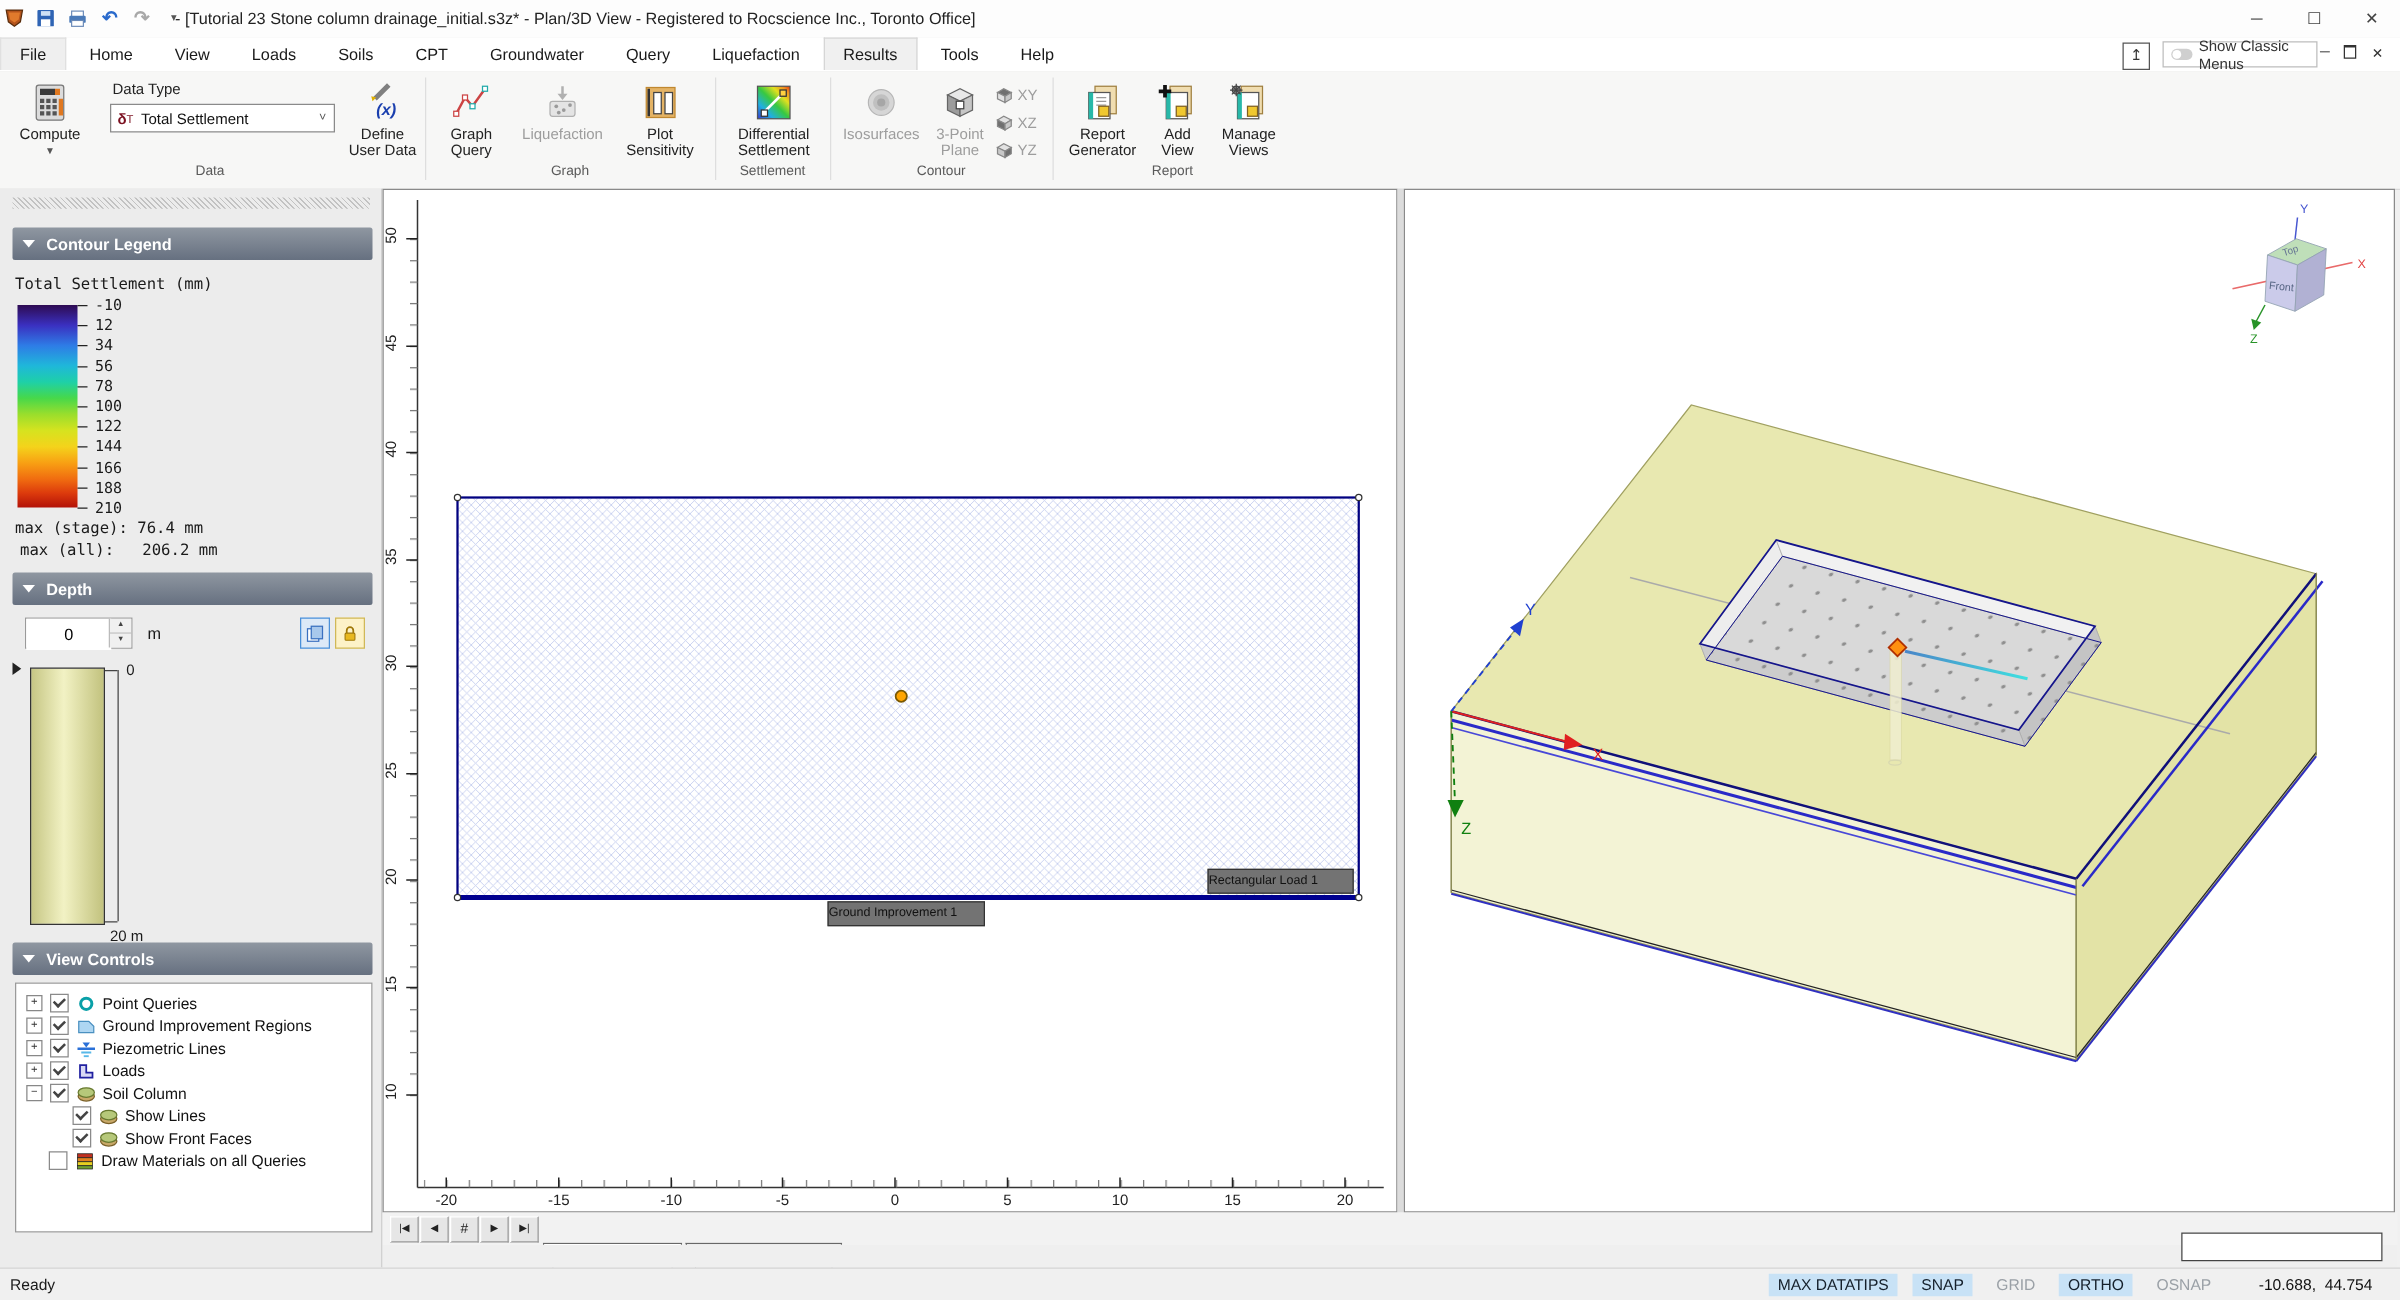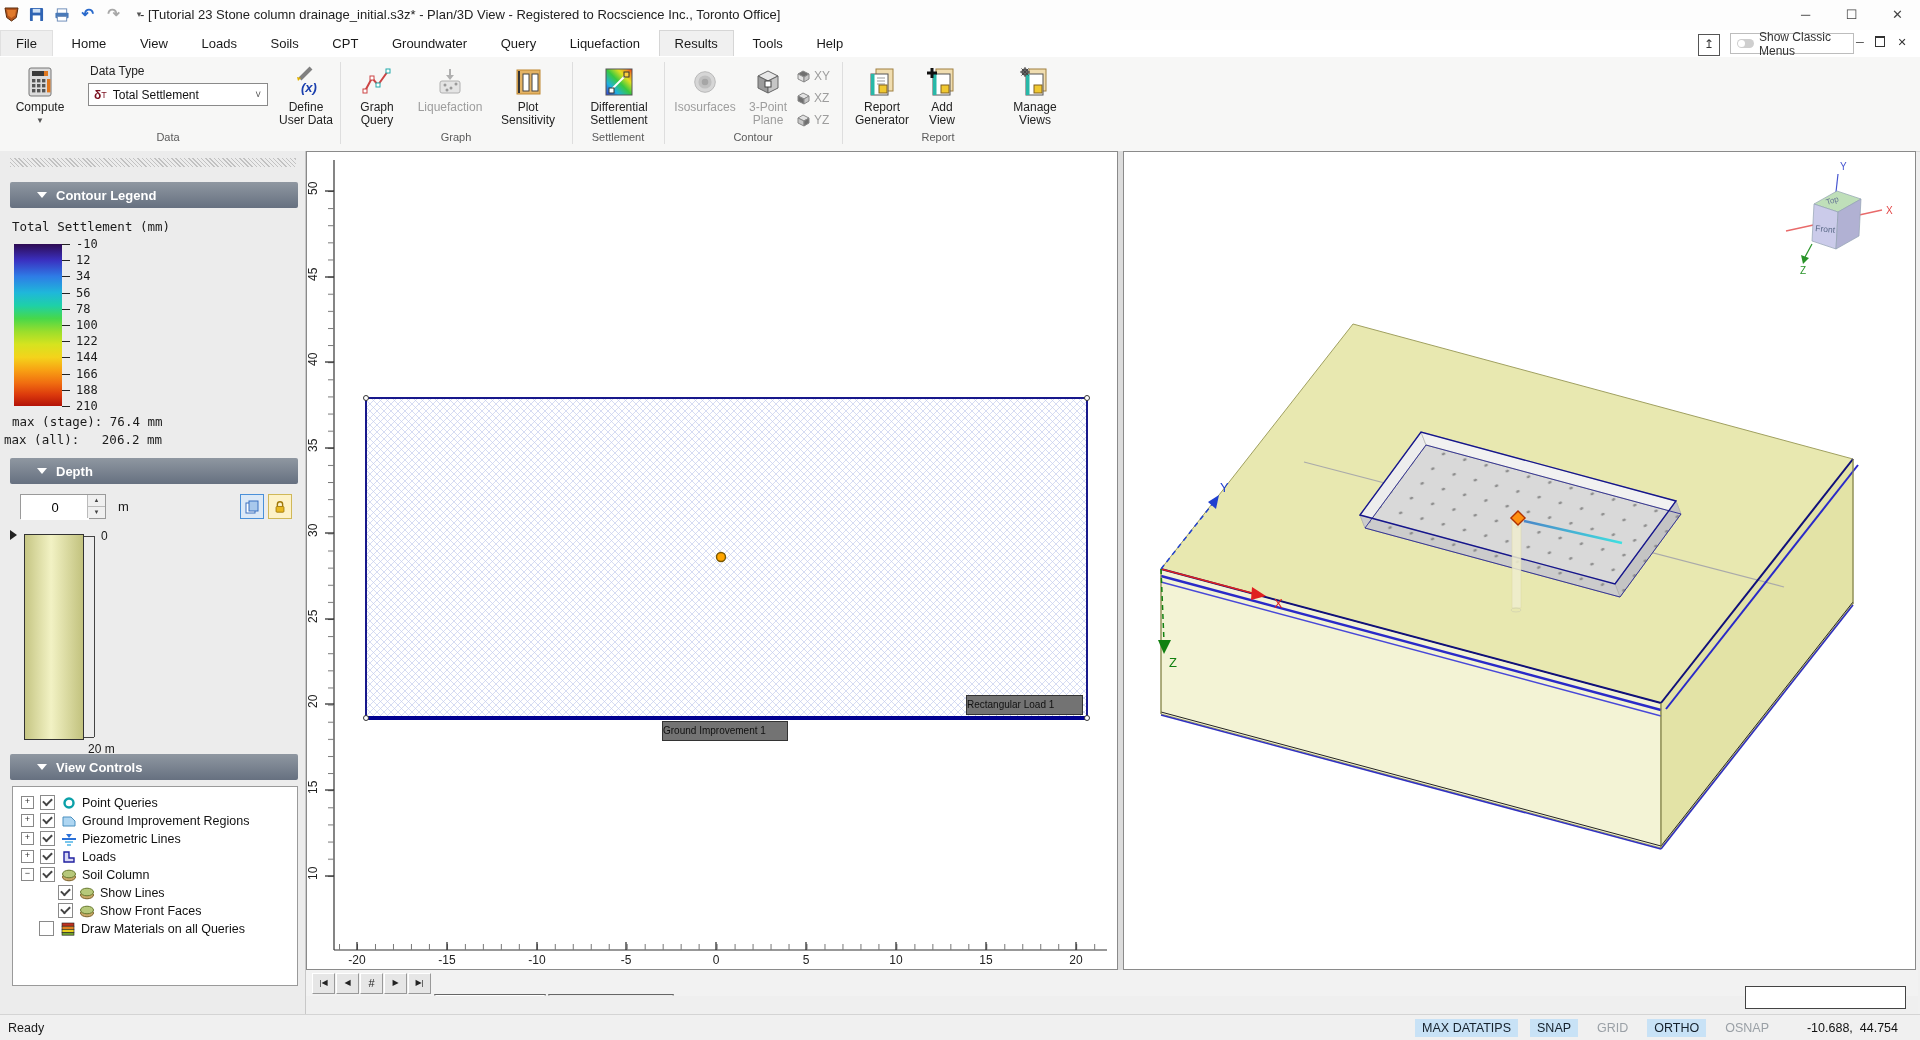--- a/index.html
+++ b/index.html
@@ -48,21 +48,21 @@
   #datatype-combo .val{margin-left:6px;color:#111;}
   #datatype-combo .chev{margin-left:auto;margin-right:6px;color:#555;font-size:10px;}
   .plane-row{display:flex;align-items:center;gap:3px;height:22px;font-size:12px;color:#9d9d9d;}
 
   
   #sidebar{left:0;top:151px;width:306px;height:863px;background:#ececec;border-right:1px solid #c8c8c8;box-sizing:border-box;}
   #grip{position:absolute;left:10px;top:7px;width:286px;height:9px;
     background:repeating-linear-gradient(45deg,#c2c2c2 0 1px,transparent 1px 3px);}
   .hdr{position:absolute;left:10px;width:288px;height:26px;border-radius:2px;
     background:linear-gradient(#8f97a1,#667080);color:#fff;font-weight:bold;font-size:13px;
-    display:flex;align-items:center;gap:9px;padding-left:27px;box-sizing:border-box;}
+    display:flex;align-items:center;gap:9px;padding-left:8px;box-sizing:border-box;}
   .tri-down{width:0;height:0;border-left:5px solid transparent;border-right:5px solid transparent;border-top:6px solid #fff;}
   .leg-tick{position:absolute;width:8px;height:1px;background:#222;}
   .leg-lab{position:absolute;left:76px;font-size:12px;}
   #legend-bar{position:absolute;left:14px;top:93px;width:48px;height:162px;
     background:linear-gradient(#2e0b52 0%,#3a30c0 10%,#2e7ce6 20%,#1fb7da 30%,#1ed0a8 38%,#47d84a 46%,
       #9ade2c 54%,#d6e31f 62%,#f4d31b 70%,#f8a013 78%,#f06c10 86%,#dc3a0c 93%,#b31208 100%);}
   #spinbox{position:absolute;left:20px;top:343px;width:86px;height:25px;border:1px solid #9a9a9a;background:#fff;box-sizing:border-box;}
   #spinbox input{position:absolute;left:0;top:0;width:64px;height:23px;border:none;text-align:center;font-size:13px;font-family:inherit;}
   .spin-btns{position:absolute;right:0;top:0;width:17px;height:23px;border-left:1px solid #bbb;}
   .spin-btns div{height:11px;text-align:center;font-size:6px;line-height:11px;color:#444;background:#f0f0f0;}
@@ -389,21 +389,21 @@
               <line x1="6" y1="2" x2="6" y2="12"></line>
             </g>
           </svg>
       </div>
       <div class="rlab">
           <span>Add</span>
           <span>View</span>
         </div>
     </div>
 
-    <div class="rbtn" style="left:1006px;width:58px;">
+    <div class="rbtn" style="left:970px;width:58px;">
       <div class="ricon">
         <svg width="32" height="32" viewBox="0 0 32 32">
             <rect x="10" y="3" width="17" height="22" fill="#f0ddb0" stroke="#a08040"></rect>
             <rect x="7" y="8" width="17" height="21" fill="#fff" stroke="#555"></rect>
             <rect x="7" y="8" width="3.5" height="21" fill="#28b8a8"></rect>
             <rect x="15" y="19" width="8" height="8" fill="#f0c830" stroke="#806020"></rect>
             <g stroke="#444">
               <circle cx="6" cy="6" r="3.2" fill="#888"></circle>
               <line x1="6" y1="1" x2="6" y2="11"></line>
               <line x1="1" y1="6" x2="11" y2="6"></line>
@@ -453,21 +453,21 @@
     <div class="leg-lab mono" style="top:135px;">56</div>
     <div class="leg-lab mono" style="top:151px;">78</div>
     <div class="leg-lab mono" style="top:167px;">100</div>
     <div class="leg-lab mono" style="top:183px;">122</div>
     <div class="leg-lab mono" style="top:199px;">144</div>
     <div class="leg-lab mono" style="top:216px;">166</div>
     <div class="leg-lab mono" style="top:232px;">188</div>
     <div class="leg-lab mono" style="top:248px;">210</div>
 
     <div class="abs mono" style="left:12px;top:263px;font-size:12.5px;">max (stage): 76.4 mm</div>
-    <div class="abs mono" style="left:4px;top:281px;font-size:12.5px;">max (all):   206.2 mm</div>
+    <div class="abs mono" style="left:16px;top:281px;font-size:12.5px;">max (all):   206.2 mm</div>
 
     <div class="hdr" style="top:307px;">
       <span class="tri-down"></span>
       <span>Depth</span>
     </div>
     <div id="spinbox">
       <input value="0" style="">
       <div class="spin-btns">
         <div>▲</div>
         <div>▼</div>

